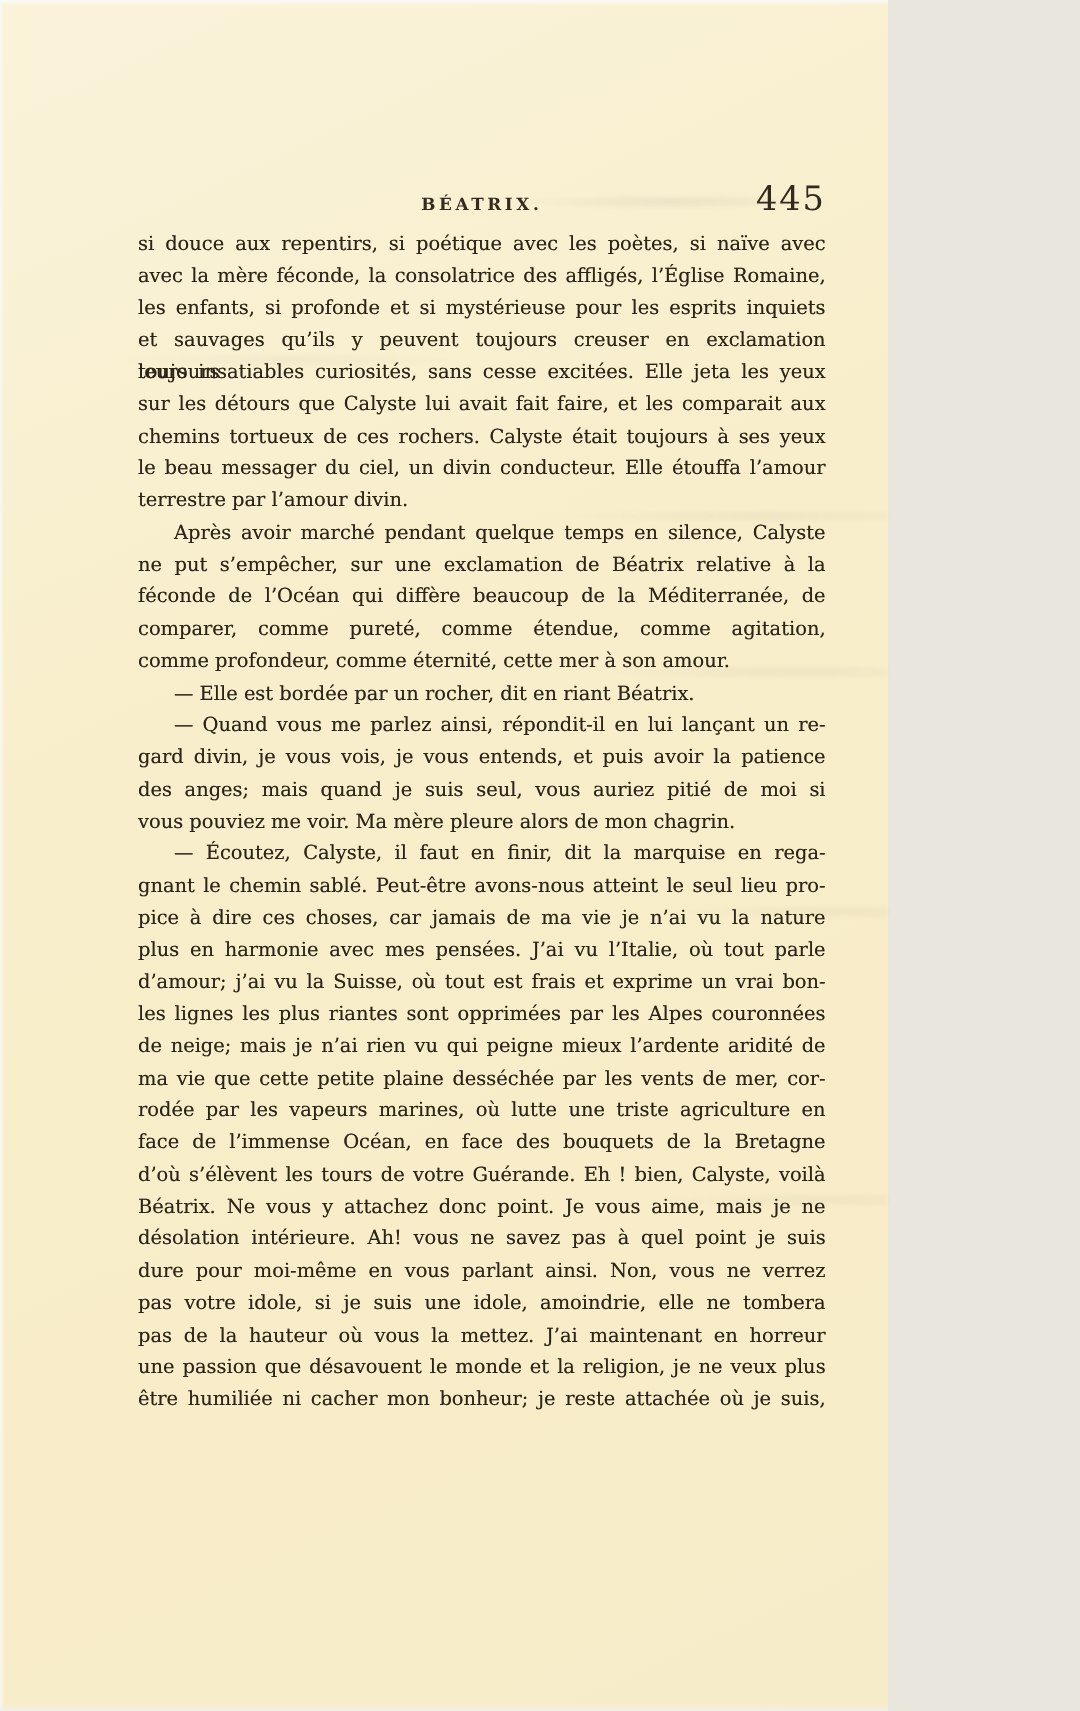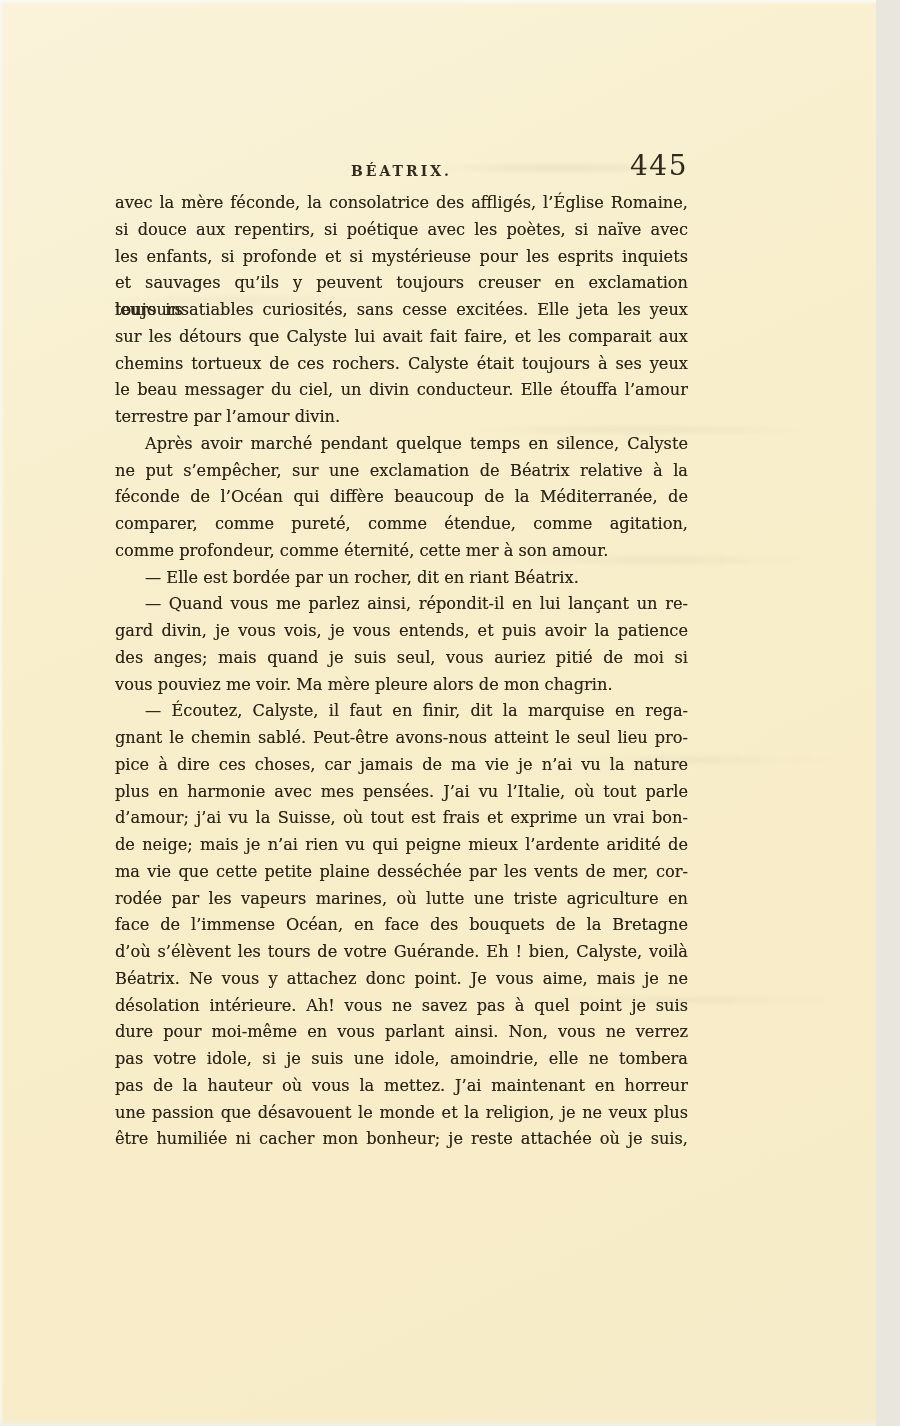--- a/index.html
+++ b/index.html
@@ -5,21 +5,21 @@
   html, body {
     margin: 0;
     padding: 0;
     width: 900px;
     height: 1426px;
     overflow: hidden;
     background: #e9e6dd;
   }
   .page {
     position: relative;
-    width: 876px;
+    width: 740px;
     height: 1426px;
     background: linear-gradient(155deg, #faf3da 0%, #f8eecb 38%, #f8edc8 70%, #f7ecc9 100%);
     font-family: "DejaVu Serif", "Liberation Serif", serif;
     color: #2b2418;
   }
   
   .edge-top {
     position: absolute; top: 0; left: 0; width: 100%; height: 5px;
     background: linear-gradient(180deg, rgba(250,250,248,0.95), rgba(250,248,238,0));
   }
@@ -98,22 +98,22 @@
 
 <div class="page">
   <div class="ghosting"></div>
 
   <div class="running-head-row">
     <div class="running-title">BÉATRIX.</div>
     <div class="folio">445</div>
   </div>
 
   <div class="text-block">
+      <div class="line just">si douce aux repentirs, si poétique avec les poètes, si naïve avec</div>
       <div class="line just">avec la mère féconde, la consolatrice des affligés, l’Église Romaine,</div>
-      <div class="line just">si douce aux repentirs, si poétique avec les poètes, si naïve avec</div>
       <div class="line just">les enfants, si profonde et si mystérieuse pour les esprits inquiets</div>
       <div class="line just">et sauvages qu’ils y peuvent toujours creuser en exclamation toujours</div>
       <div class="line just">leurs insatiables curiosités, sans cesse excitées. Elle jeta les yeux</div>
       <div class="line just">sur les détours que Calyste lui avait fait faire, et les comparait aux</div>
       <div class="line just">chemins tortueux de ces rochers. Calyste était toujours à ses yeux</div>
       <div class="line just">le beau messager du ciel, un divin conducteur. Elle étouffa l’amour</div>
       <div class="line">terrestre par l’amour divin.</div>
       <div class="line just ind">Après avoir marché pendant quelque temps en silence, Calyste</div>
       <div class="line just">ne put s’empêcher, sur une exclamation de Béatrix relative à la</div>
       <div class="line just">féconde de l’Océan qui diffère beaucoup de la Méditerranée, de</div>
@@ -122,20 +122,21 @@
       <div class="line ind">— Elle est bordée par un rocher, dit en riant Béatrix.</div>
       <div class="line just ind">— Quand vous me parlez ainsi, répondit-il en lui lançant un re-</div>
       <div class="line just">gard divin, je vous vois, je vous entends, et puis avoir la patience</div>
       <div class="line just">des anges; mais quand je suis seul, vous auriez pitié de moi si</div>
       <div class="line">vous pouviez me voir. Ma mère pleure alors de mon chagrin.</div>
       <div class="line just ind">— Écoutez, Calyste, il faut en finir, dit la marquise en rega-</div>
       <div class="line just">gnant le chemin sablé. Peut-être avons-nous atteint le seul lieu pro-</div>
       <div class="line just">pice à dire ces choses, car jamais de ma vie je n’ai vu la nature</div>
       <div class="line just">plus en harmonie avec mes pensées. J’ai vu l’Italie, où tout parle</div>
       <div class="line just">d’amour; j’ai vu la Suisse, où tout est frais et exprime un vrai bon-</div>
+      <div class="line just">les lignes les plus riantes sont opprimées par les Alpes couronnées</div>
       <div class="line just">de neige; mais je n’ai rien vu qui peigne mieux l’ardente aridité de</div>
       <div class="line just">ma vie que cette petite plaine desséchée par les vents de mer, cor-</div>
       <div class="line just">rodée par les vapeurs marines, où lutte une triste agriculture en</div>
       <div class="line just">face de l’immense Océan, en face des bouquets de la Bretagne</div>
       <div class="line just">d’où s’élèvent les tours de votre Guérande. Eh ! bien, Calyste, voilà</div>
       <div class="line just">Béatrix. Ne vous y attachez donc point. Je vous aime, mais je ne</div>
       <div class="line just">désolation intérieure. Ah! vous ne savez pas à quel point je suis</div>
       <div class="line just">dure pour moi-même en vous parlant ainsi. Non, vous ne verrez</div>
       <div class="line just">pas votre idole, si je suis une idole, amoindrie, elle ne tombera</div>
       <div class="line just">pas de la hauteur où vous la mettez. J’ai maintenant en horreur</div>

